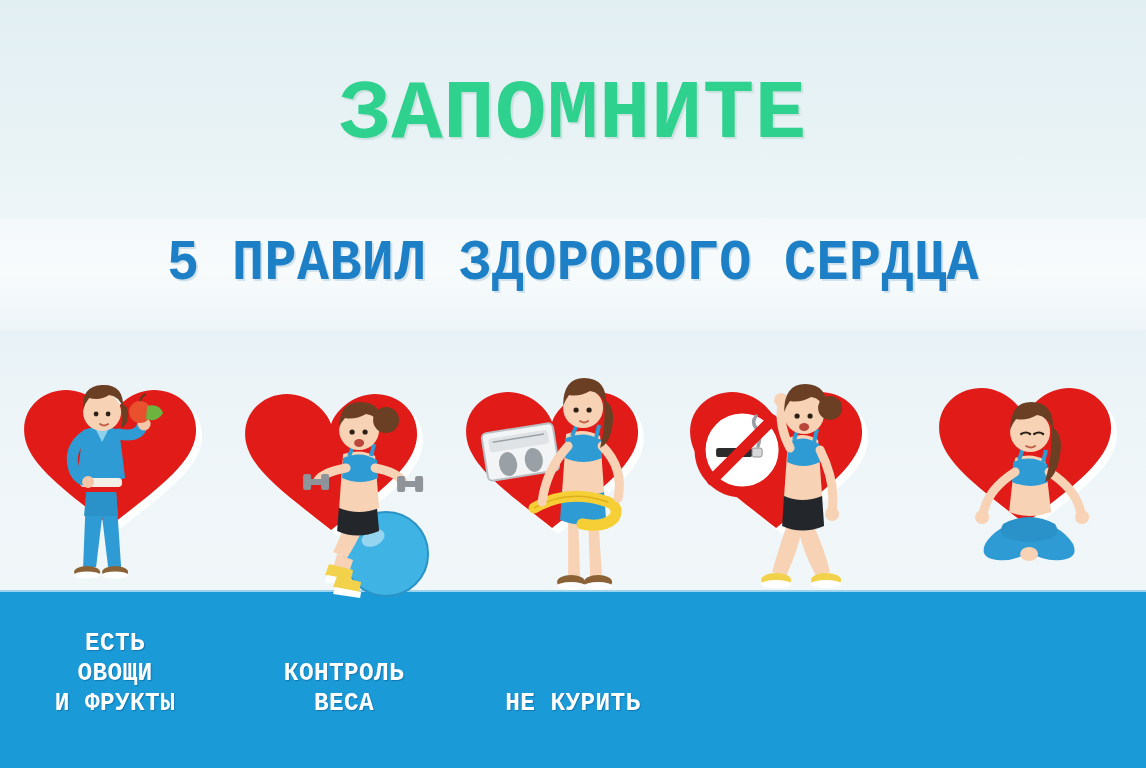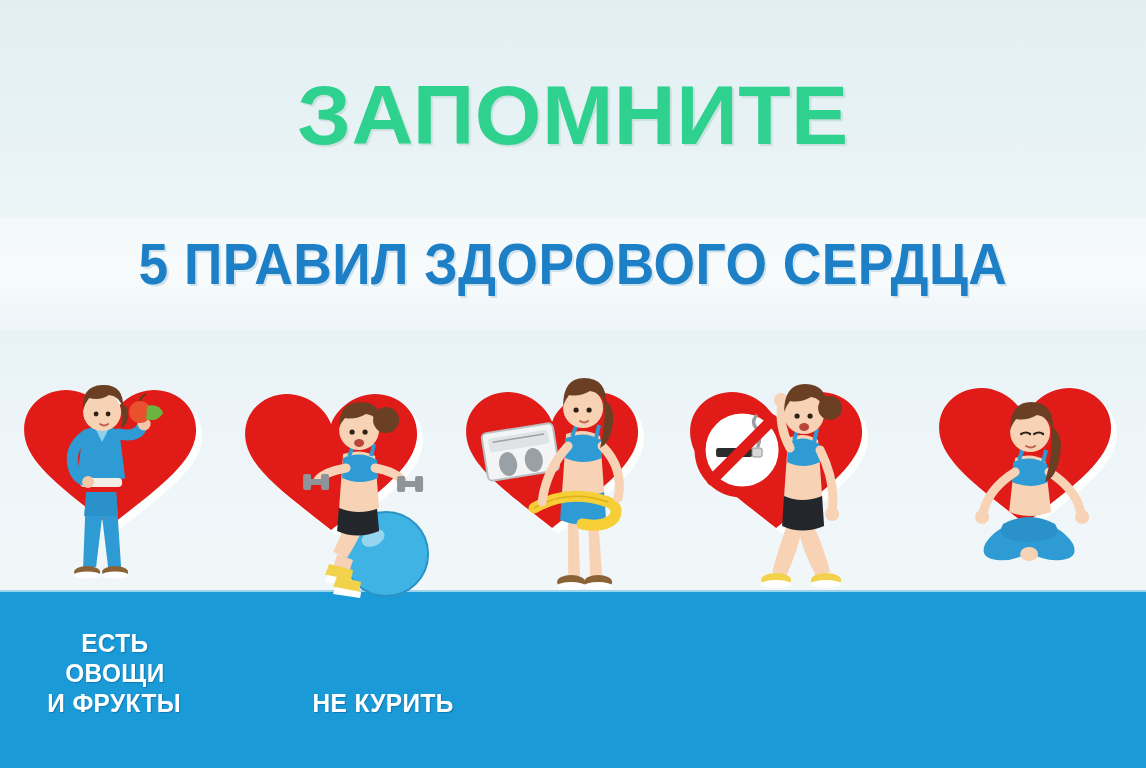--- a/index.html
+++ b/index.html
@@ -5,20 +5,21 @@
 <style>
   html,body{margin:0;padding:0;}
   body{
     width:1146px;height:768px;overflow:hidden;
     font-family:"Liberation Sans", sans-serif;
     background:#e6f1f4;
   }
   #poster{
     position:relative;width:1146px;height:768px;overflow:hidden;
     background:#e6f1f4;
+    font-family:Liberation Mono, monospace;
   }
 
   
   .band{position:absolute;left:0;width:1146px;}
   .band-top      {top:0;   height:218px; background:linear-gradient(180deg,#e2eff2 0%,#e7f2f5 55%,#edf5f7 100%);}
   .band-mid      {top:218px;height:112px; background:linear-gradient(180deg,#f3f8fa 0%,#f7fbfc 50%,#eef5f8 100%);}
   .band-low      {top:330px;height:262px; background:linear-gradient(180deg,#e8f2f6 0%,#eef5f8 40%,#f1f7f9 100%);}
   .band-bottom   {top:592px;height:176px; background:#1a9ad7;}
   .band-hairline {top:590px;height:3px;   background:#7fc7e8;opacity:.75;}
 
@@ -47,21 +48,20 @@
   }
   .panel{
     position:relative;width:229.2px;height:250px;
   }
   .panel svg{display:block;width:100%;height:100%;}
 
   
   #captions{
     position:absolute;top:620px;left:0;width:1146px;height:120px;
     display:flex;
-    gap:39px;
   }
   .caption{
     width:229.2px;
     display:flex;flex-direction:column;justify-content:flex-end;
     align-items:center;text-align:center;
     padding-bottom:22px;box-sizing:border-box;
   }
   .cap-line{
     color:#ffffff;font-weight:bold;font-size:26px;line-height:30px;
     letter-spacing:.4px;white-space:nowrap;
@@ -309,20 +309,24 @@
 
   <div id="captions">
 
     <div class="caption">
       <div class="cap-line">ЕСТЬ</div>
       <div class="cap-line">ОВОЩИ</div>
       <div class="cap-line">И ФРУКТЫ</div>
     </div>
 
 
+    <div class="caption">
+      <div class="cap-line">КОНТРОЛЬ</div>
+      <div class="cap-line">ВЕСА</div>
+    </div>
 
     <div class="caption">
       <div class="cap-line">НЕ КУРИТЬ</div>
     </div>
 
 
   </div>
 
 </div>
 

